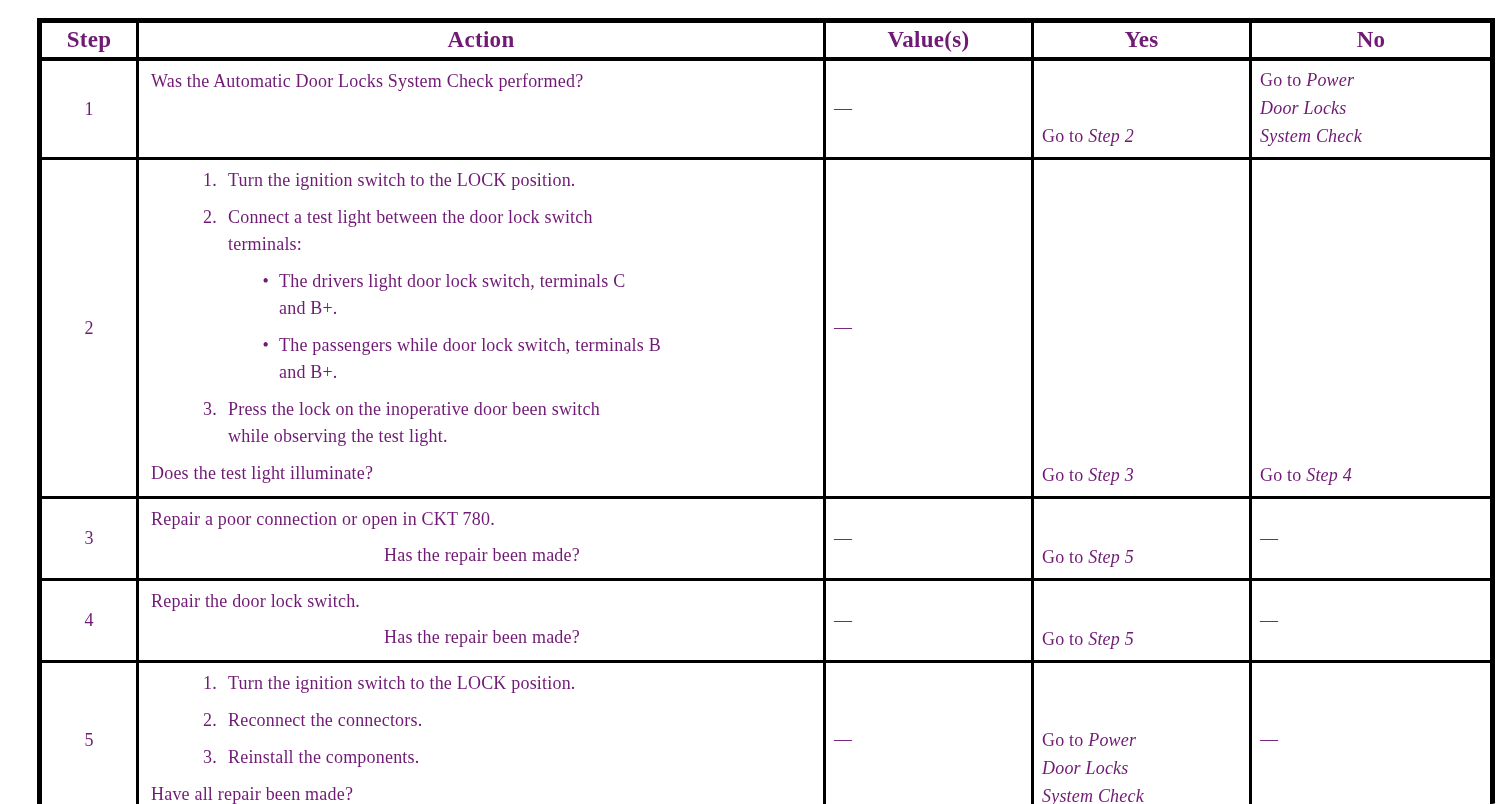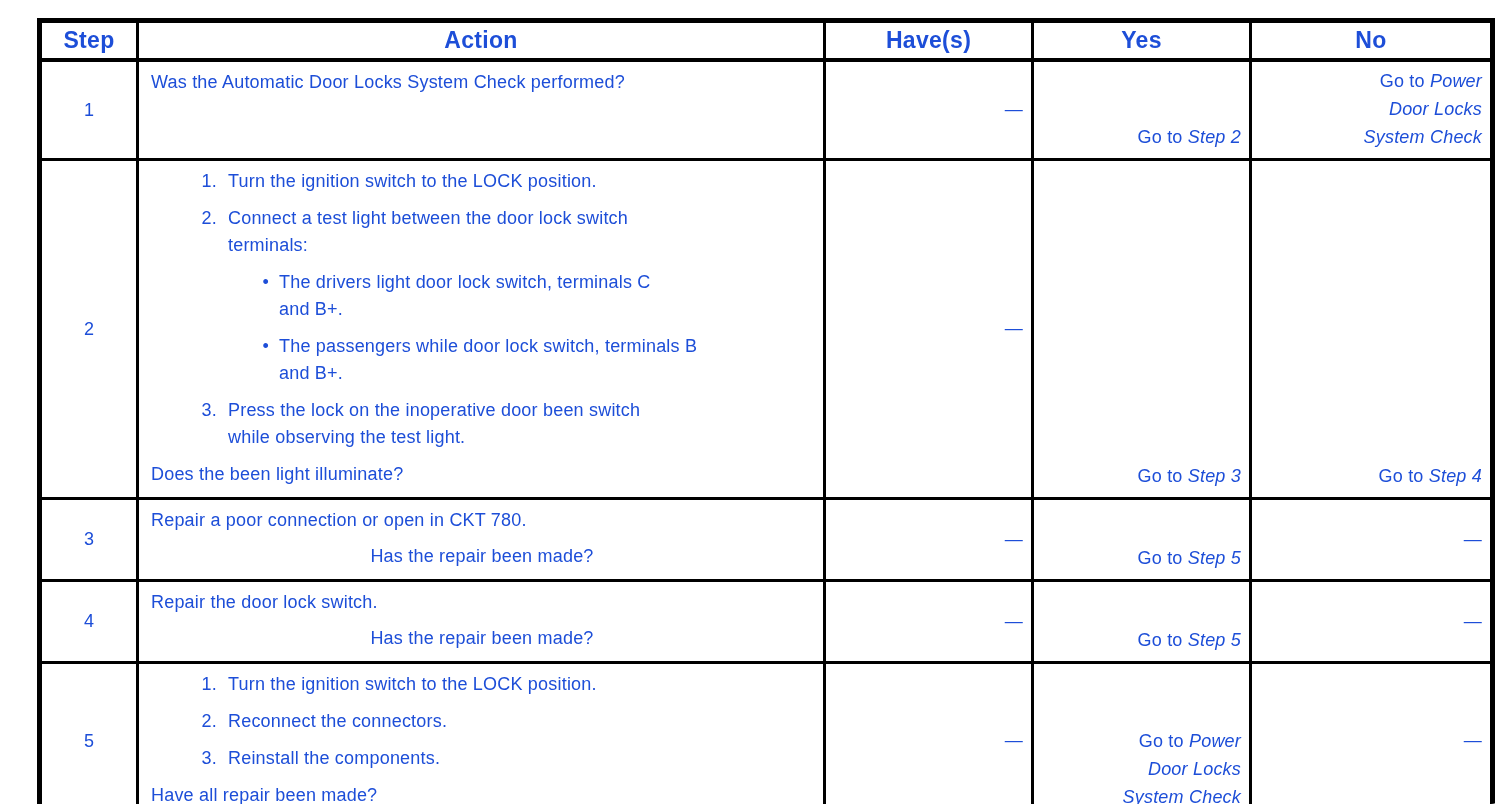--- a/index.html
+++ b/index.html
@@ -1,21 +1,21 @@
 <!DOCTYPE html>
 <html><head>
 <meta charset="utf-8">
 <style>
   * { box-sizing: border-box; }
   html, body { margin: 0; padding: 0; background: #ffffff; }
   .page {
     width: 1504px; height: 804px; position: relative;
     background: #ffffff; overflow: hidden;
-    font-family: Liberation Sans, sans-serif;
-    color: #1d4ed8;
+    font-family: Liberation Serif, serif;
+    color: #701a75;
     border-radius: 13px;
   }
   table.diag {
     position: absolute; left: 37px; top: 18px; width: 1453px;
     border-collapse: collapse; table-layout: fixed;
     border: 5px solid #000;
   }
   th, td { border: 3px solid #000; }
   th {
     font-weight: bold; font-size: 23px; letter-spacing: 0.3px;
@@ -26,21 +26,21 @@
   td.step { text-align: center; vertical-align: middle; }
   td.action { vertical-align: top; padding: 5px 10px 7px 12px; }
   .plain { margin: 2px 0 2px; }
   .plain + .plain { margin-top: 9px; text-align: center; }
   .item { display: flex; margin: 2px 0 10px; }
   .item.num { padding-left: 42px; }
   .item.bul { padding-left: 106px; }
   .marker { flex: none; min-width: 24px; text-align: right; margin-right: 11px; }
   .item.bul .marker { min-width: 12px; margin-right: 10px; }
   .body { white-space: pre-line; }
-  td.nav { text-align: right; padding: 5px 8px 7px; }
+  td.nav { text-align: left; padding: 5px 8px 7px; }
   td.nav.middle { vertical-align: middle; }
   td.nav.bottom { vertical-align: bottom; }
   td.nav.top { vertical-align: top; }
   .line { line-height: 28px; }
   .it { font-style: italic; }
 </style>
 </head>
 <body>
 
 <div class="page">
@@ -49,21 +49,21 @@
       <col style="width:98px">
       <col style="width:687px">
       <col style="width:208px">
       <col style="width:218px">
       <col style="width:242px">
     </colgroup>
     <thead>
       <tr>
         <th>Step</th>
         <th>Action</th>
-        <th>Have(s)</th>
+        <th>Value(s)</th>
         <th>Yes</th>
         <th>No</th>
       </tr>
     </thead>
     <tbody>
         <tr style="height: 92px;">
           <td class="step">1</td>
           <td class="action">
             <div class="plain body">Was the Automatic Door Locks System Check performed?</div>
           </td>
@@ -99,21 +99,21 @@
             <div class="item bul">
               <span class="marker">•</span>
               <span class="body">The passengers while door lock switch, terminals B
 and B+.</span>
             </div>
             <div class="item num">
               <span class="marker">3.</span>
               <span class="body">Press the lock on the inoperative door been switch
 while observing the test light.</span>
             </div>
-            <div class="plain body">Does the been light illuminate?</div>
+            <div class="plain body">Does the test light illuminate?</div>
           </td>
           <td class="nav middle">
             <div class="line"><span>—</span></div>
           </td>
           <td class="nav bottom">
             <div class="line"><span>Go to </span><span class="it">Step 3</span></div>
           </td>
           <td class="nav bottom">
             <div class="line"><span>Go to </span><span class="it">Step 4</span></div>
           </td>

